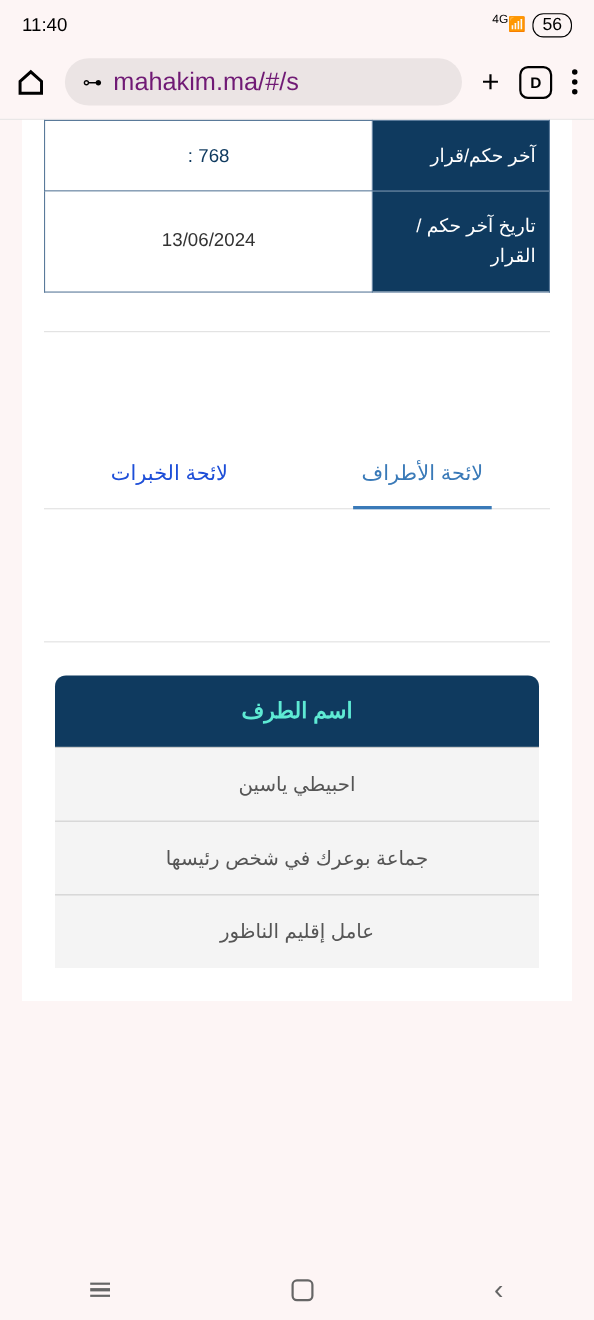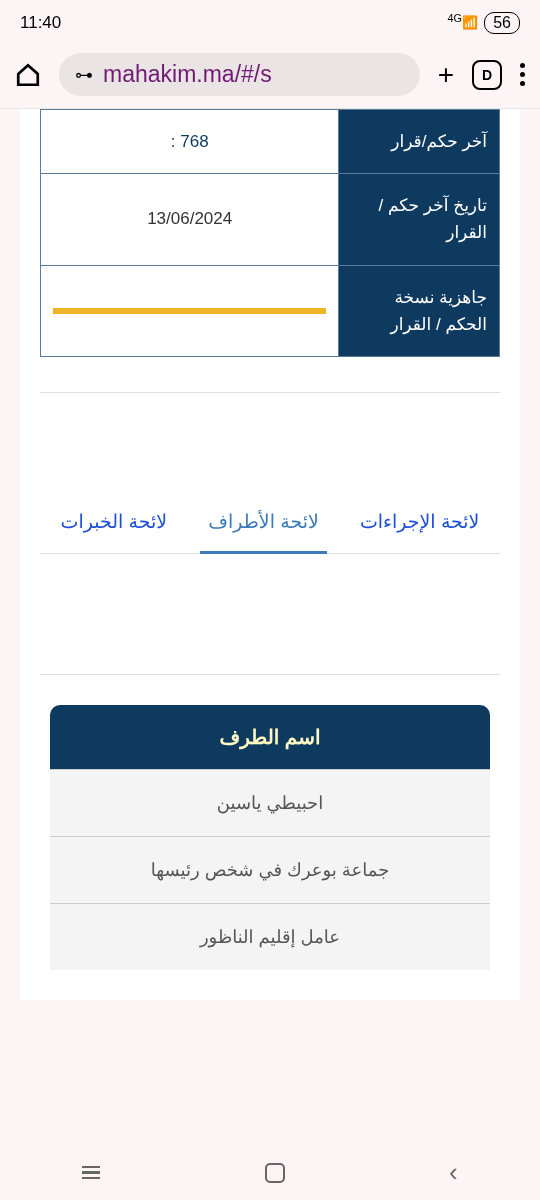--- a/index.html
+++ b/index.html
@@ -172,21 +172,21 @@
     .divider2 {
       height: 1px;
       background: #e0e0e0;
     }
     .party-section {
       margin-top: 30px;
       padding: 0 10px;
     }
     .party-header {
       background: #0f3a5f;
-      color: #fef9c3;
+      color: #5eead4;
       text-align: center;
       padding: 20px;
       font-size: 20px;
       border-radius: 10px 10px 0 0;
       font-weight: bold;
     }
     .party-item {
       background: #f4f4f4;
       border-top: 1px solid #ccc;
       padding: 22px;
@@ -262,33 +262,26 @@
           <tr class="partial-row">
         <td class="info-value">
           <div class="partial-top">768 :</div>
         </td>
         <td class="info-label">آخر حكم/قرار</td>
       </tr>
       <tr>
         <td class="info-value" style="text-align:center;direction:ltr">13/06/2024</td>
         <td class="info-label">تاريخ آخر حكم / القرار</td>
       </tr>
-      <tr>
-        <td class="info-value">
-          <div class="yellow-bar"></div>
-        </td>
-        <td class="info-label">جاهزية نسخة الحكم / القرار</td>
-      </tr>
     </tbody>
       </table>
 
     <div class="divider"></div>
 
     <div class="tabs-container">
-      <div class="tab">لائحة الإجراءات</div>
       <div class="tab active">لائحة الأطراف</div>
       <div class="tab">لائحة الخبرات</div>
     </div>
 
     <div class="spacer"></div>
     <div class="divider2"></div>
 
     <div class="party-section">
       <div class="party-header">اسم الطرف</div>
       <div class="party-item">احبيطي ياسين</div>

